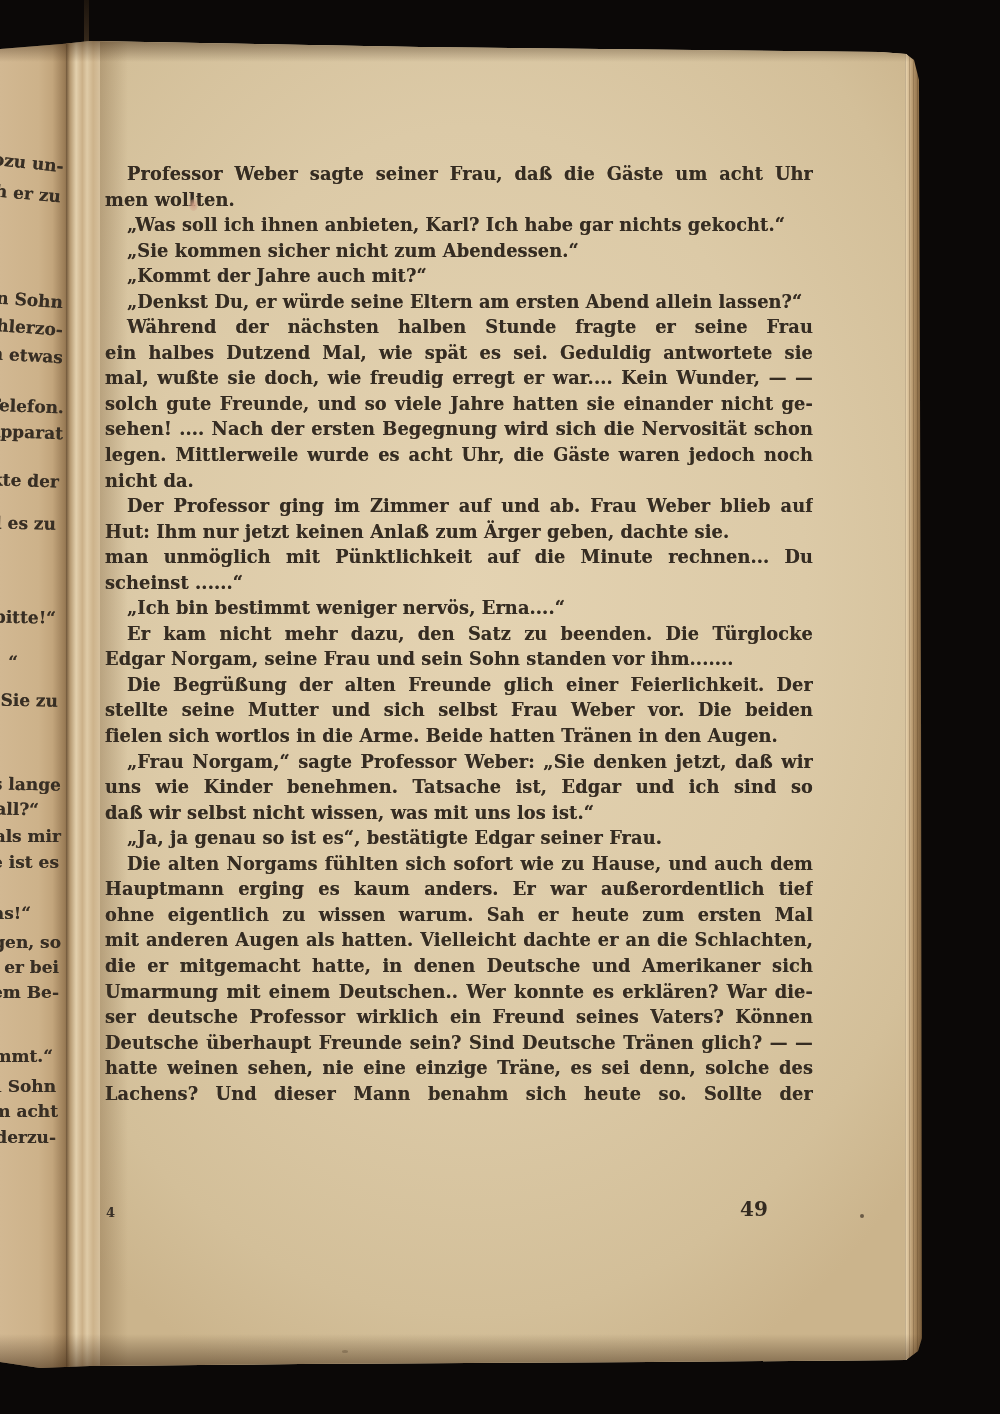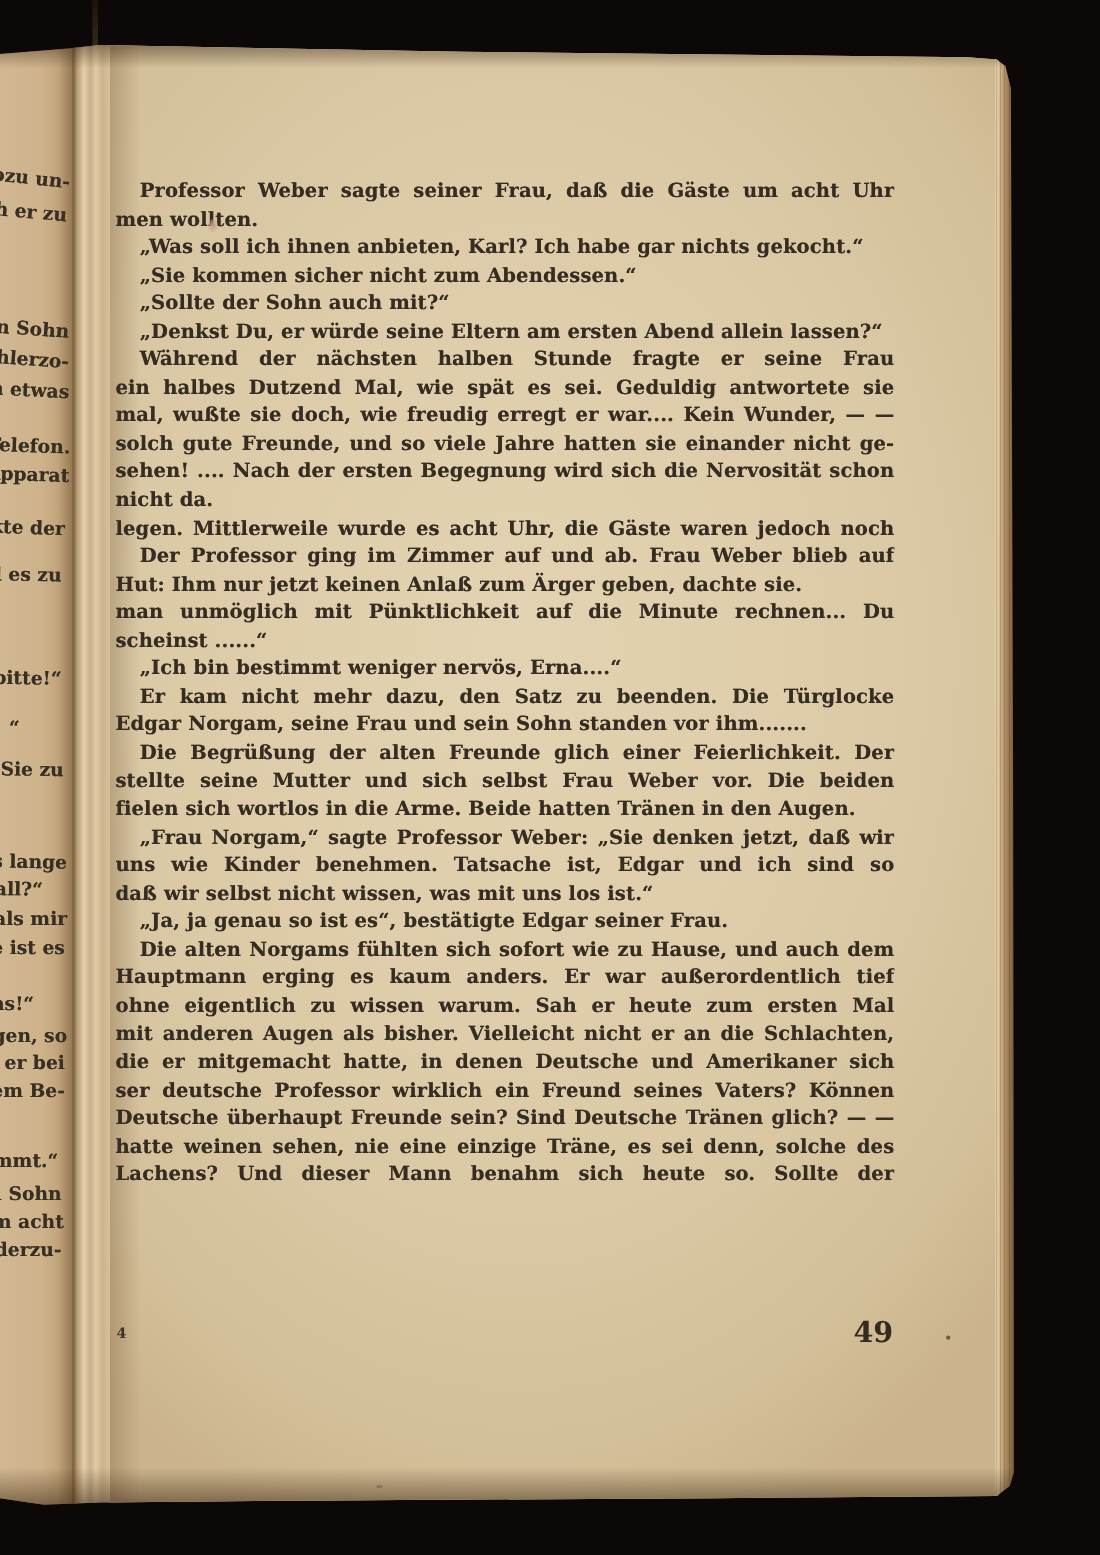--- a/index.html
+++ b/index.html
@@ -38,22 +38,22 @@
   .textblock{position:absolute;left:105px;top:161px;width:708px;
     color:#352c22;font-size:17.8px;font-weight:700;
     text-shadow:0 0 .4px rgba(50,40,28,.6);}
   .tl{height:25.55px;line-height:25.55px;white-space:nowrap;letter-spacing:.1px;}
   .tl.j{white-space:normal;overflow:hidden;text-align:justify;text-align-last:justify;}
   .tl.i{text-indent:22px;}
   
   .frag{position:absolute;font-size:17px;font-weight:700;color:#372e24;
     white-space:nowrap;text-shadow:0 0 .4px rgba(50,40,28,.6);}
   .sig{position:absolute;left:106px;top:1205px;font-size:13px;font-weight:700;color:#3a3128;}
-  .pnum{position:absolute;left:740px;top:1197px;width:72px;text-align:right;
-    font-size:26px;font-weight:700;color:#332a20;}
+  .pnum{position:absolute;left:740px;top:1197px;width:72px;
+    font-size:20px;font-weight:700;color:#332a20;}
   
   .speck-pink{position:absolute;left:189px;top:199px;width:9px;height:12px;border-radius:50%;
     background:radial-gradient(#cf9f86,rgba(207,159,134,0));}
   .speck-dot{position:absolute;left:860px;top:1214px;width:4px;height:4px;border-radius:50%;background:#6b5b46;}
   .speck-smudge{position:absolute;left:342px;top:1350px;width:6px;height:3px;border-radius:50%;background:#8a7659;}
 </style>
 </head>
 <body>
 
 <div class="screen">
@@ -65,48 +65,49 @@
     <div class="page"></div>
     <div class="edges"></div>
     <div class="shade-top"></div>
     <div class="shade-bottom"></div>
 
     <div class="textblock" id="textblock">
         <div class="tl i j">Professor Weber sagte seiner Frau, daß die Gäste um acht Uhr kom-</div>
         <div class="tl">men wollten.</div>
         <div class="tl i">„Was soll ich ihnen anbieten, Karl? Ich habe gar nichts gekocht.“</div>
         <div class="tl i">„Sie kommen sicher nicht zum Abendessen.“</div>
-        <div class="tl i">„Sollte der Sohn auch mit?“</div>
+        <div class="tl i">„Kommt der Jahre auch mit?“</div>
         <div class="tl i">„Denkst Du, er würde seine Eltern am ersten Abend allein lassen?“</div>
         <div class="tl i j">Während der nächsten halben Stunde fragte er seine Frau wenigstens</div>
         <div class="tl j">ein halbes Dutzend Mal, wie spät es sei. Geduldig antwortete sie jedes-</div>
         <div class="tl j">mal, wußte sie doch, wie freudig erregt er war.... Kein Wunder, — —</div>
         <div class="tl j">solch gute Freunde, und so viele Jahre hatten sie einander nicht ge-</div>
         <div class="tl j">sehen! .... Nach der ersten Begegnung wird sich die Nervosität schon</div>
+        <div class="tl j">legen. Mittlerweile wurde es acht Uhr, die Gäste waren jedoch noch</div>
         <div class="tl">nicht da.</div>
-        <div class="tl j">legen. Mittlerweile wurde es acht Uhr, die Gäste waren jedoch noch</div>
         <div class="tl i j">Der Professor ging im Zimmer auf und ab. Frau Weber blieb auf ihrer</div>
         <div class="tl">Hut: Ihm nur jetzt keinen Anlaß zum Ärger geben, dachte sie.</div>
         <div class="tl j">man unmöglich mit Pünktlichkeit auf die Minute rechnen... Du</div>
         <div class="tl">scheinst ......“</div>
         <div class="tl i">„Ich bin bestimmt weniger nervös, Erna....“</div>
         <div class="tl i j">Er kam nicht mehr dazu, den Satz zu beenden. Die Türglocke läutete.</div>
         <div class="tl">Edgar Norgam, seine Frau und sein Sohn standen vor ihm.......</div>
         <div class="tl i j">Die Begrüßung der alten Freunde glich einer Feierlichkeit. Der Sohn</div>
         <div class="tl j">stellte seine Mutter und sich selbst Frau Weber vor. Die beiden Freunde</div>
         <div class="tl">fielen sich wortlos in die Arme. Beide hatten Tränen in den Augen.</div>
         <div class="tl i j">„Frau Norgam,“ sagte Professor Weber: „Sie denken jetzt, daß wir</div>
         <div class="tl j">uns wie Kinder benehmen. Tatsache ist, Edgar und ich sind so gerührt,</div>
         <div class="tl">daß wir selbst nicht wissen, was mit uns los ist.“</div>
         <div class="tl i">„Ja, ja genau so ist es“, bestätigte Edgar seiner Frau.</div>
         <div class="tl i j">Die alten Norgams fühlten sich sofort wie zu Hause, und auch dem</div>
         <div class="tl j">Hauptmann erging es kaum anders. Er war außerordentlich tief ergriffen,</div>
         <div class="tl j">ohne eigentlich zu wissen warum. Sah er heute zum ersten Mal Deutsche</div>
-        <div class="tl j">mit anderen Augen als bisher. Vielleicht nicht er an die Schlachten,</div>
+        <div class="tl j">mit anderen Augen als hatten. Vielleicht dachte er an die Schlachten,</div>
         <div class="tl j">die er mitgemacht hatte, in denen Deutsche und Amerikaner sich gegen-</div>
+        <div class="tl j">Umarmung mit einem Deutschen.. Wer konnte es erklären? War die-</div>
         <div class="tl j">ser deutsche Professor wirklich ein Freund seines Vaters? Können</div>
         <div class="tl j">Deutsche überhaupt Freunde sein? Sind Deutsche Tränen glich? — —</div>
         <div class="tl j">hatte weinen sehen, nie eine einzige Träne, es sei denn, solche des</div>
         <div class="tl j">Lachens? Und dieser Mann benahm sich heute so. Sollte der Professor</div>
       </div>
     <div id="frags">
         <div class="frag" style="left: 64px; top: 152px; transform: translateX(-100%) rotate(6deg);">vozu un-</div>
         <div class="frag" style="left: 61px; top: 183px; transform: translateX(-100%) rotate(5deg);">ch er zu</div>
         <div class="frag" style="left: 63px; top: 289px; transform: translateX(-100%) rotate(4deg);">den Sohn</div>
         <div class="frag" style="left: 63px; top: 317px; transform: translateX(-100%) rotate(4deg);">chlerzo-</div>

